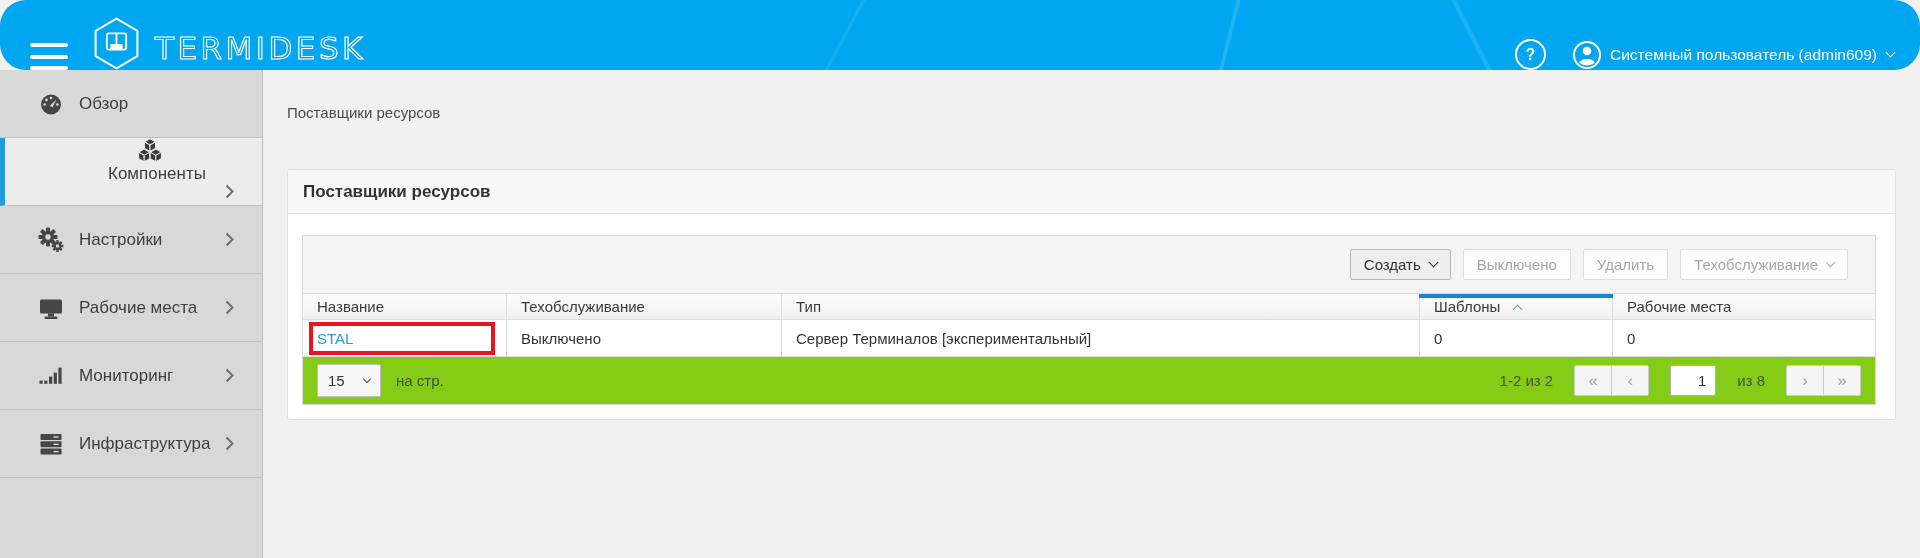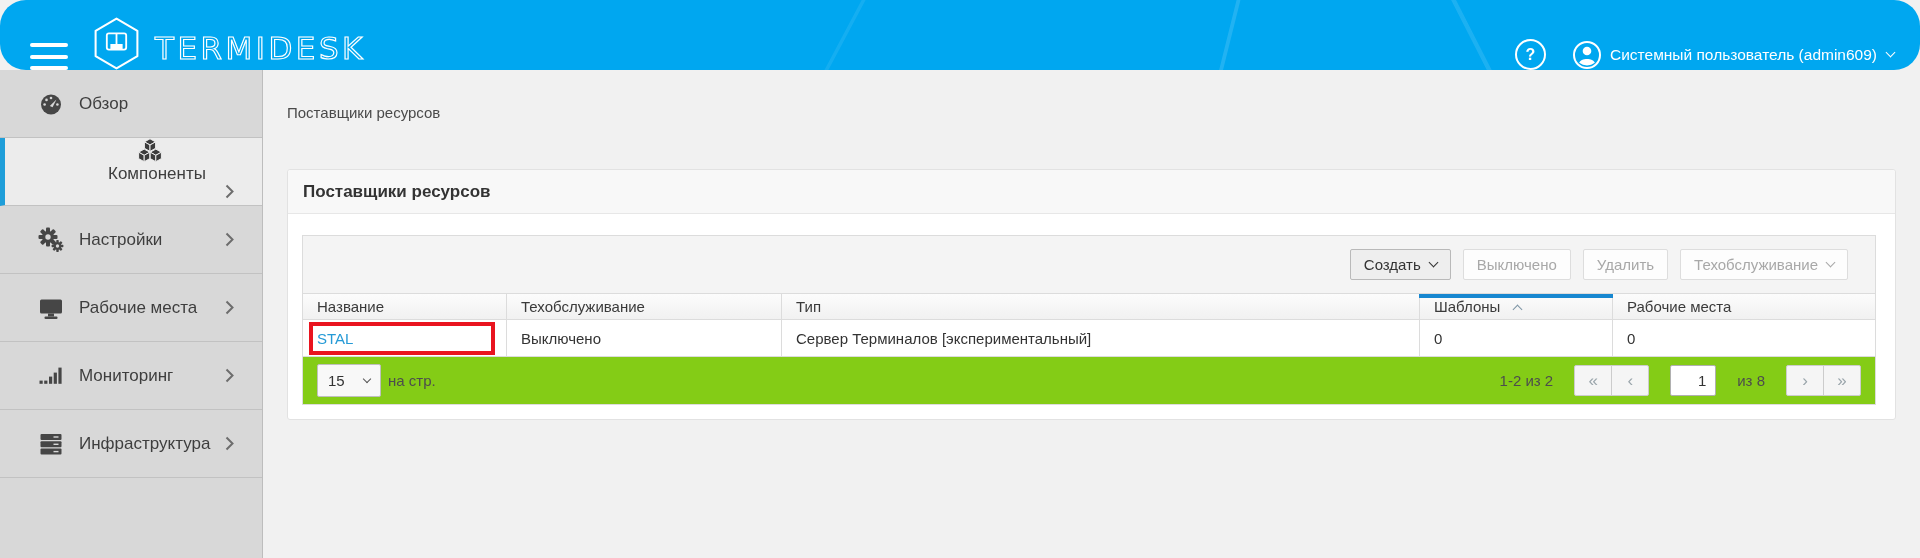--- a/index.html
+++ b/index.html
@@ -61,21 +61,21 @@
     transform:rotate(-135deg);margin-left:9px;margin-bottom:-1px;}
   a.cell-link{color:#259ad6;text-decoration:none;cursor:pointer;}
   .red-box{position:absolute;left:6px;right:11px;top:2px;bottom:1px;border:4px solid #e9141f;pointer-events:none;}
 
   .pager{position:relative;height:47px;background:#84cc16;}
   .pager-left{position:absolute;left:14px;top:0;height:47px;display:flex;align-items:center;}
   .pagesize{width:64px;height:33px;background:#f8f8f8;border:1px solid #bfbfbf;border-radius:2px;box-sizing:border-box;
     display:flex;align-items:center;justify-content:space-between;padding:0 10px;font-size:15px;color:#333;cursor:pointer;}
   .pagesize .chev{width:5px;height:5px;border-width:1.6px;color:#555;margin-top:-3px;}
   .pager-text{font-size:15px;color:#4d4d4d;}
-  .pager-left .pager-text{margin-left:7px;}
+  .pager-left .pager-text{margin-left:15px;}
   .pager-right{position:absolute;right:14px;top:0;height:47px;display:flex;align-items:center;gap:21px;}
   .pg-group{display:flex;}
   .pg-btn{width:38px;height:31px;background:#f5f5f5;border:1px solid #ccc;color:#9aa5ab;font-size:17px;line-height:1;
     display:flex;align-items:center;justify-content:center;font-family:inherit;cursor:pointer;box-sizing:border-box;}
   .pg-group .pg-btn:first-child{border-radius:2px 0 0 2px;}
   .pg-group .pg-btn:last-child{border-radius:0 2px 2px 0;margin-left:-1px;}
   .page-input{width:46px;height:31px;border:1px solid #b0b0b0;border-radius:2px;box-sizing:border-box;
     text-align:right;padding-right:9px;font-size:15px;color:#333;font-family:inherit;background:#fff;}
 </style>
 </head>

